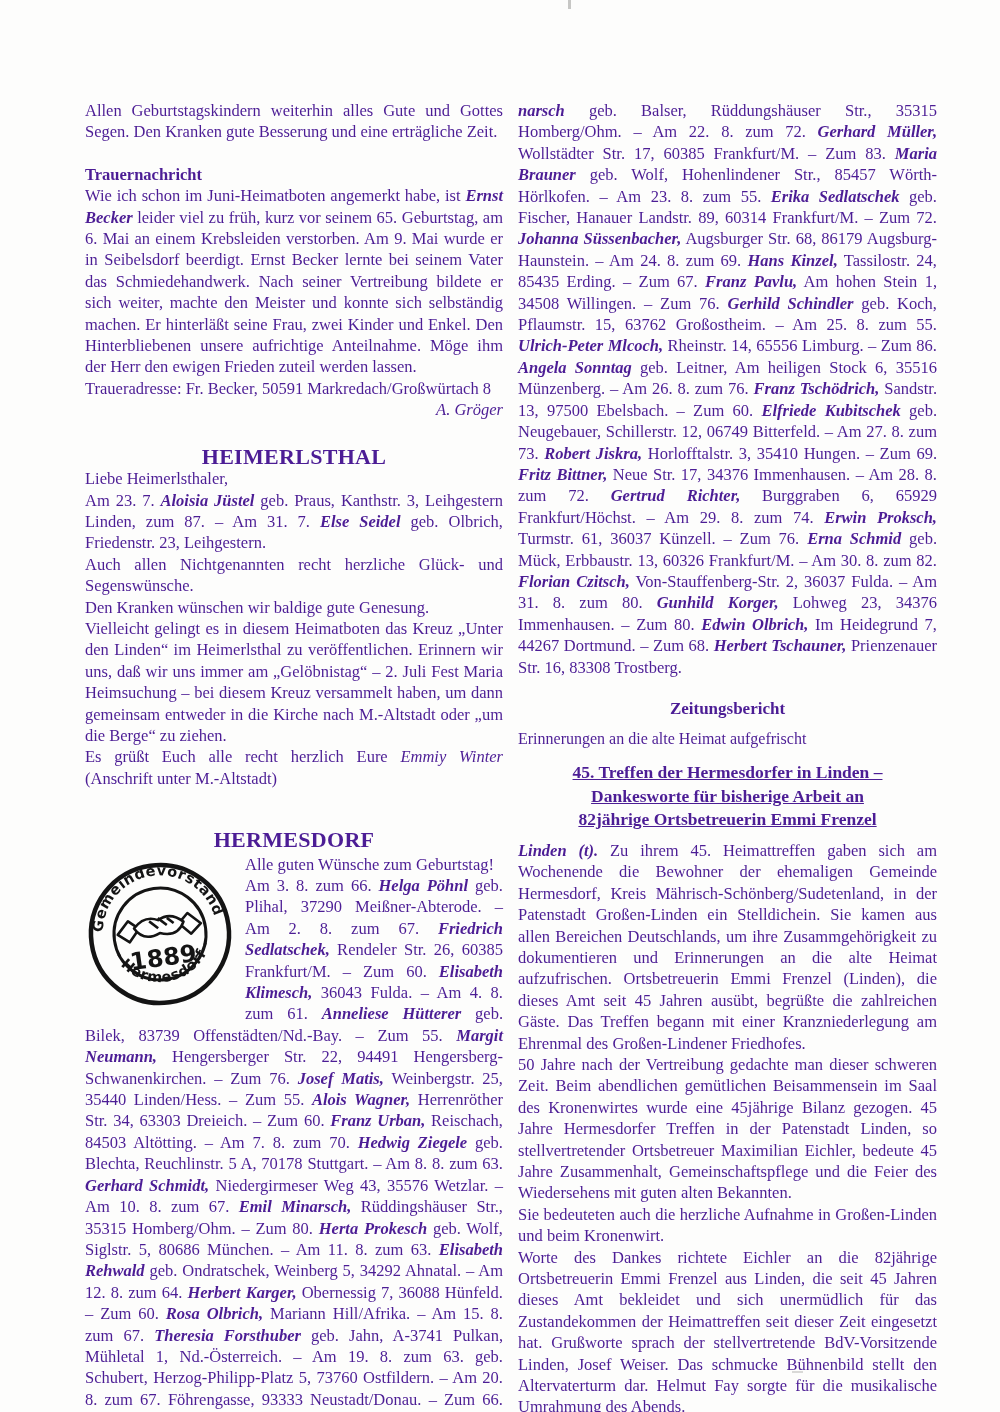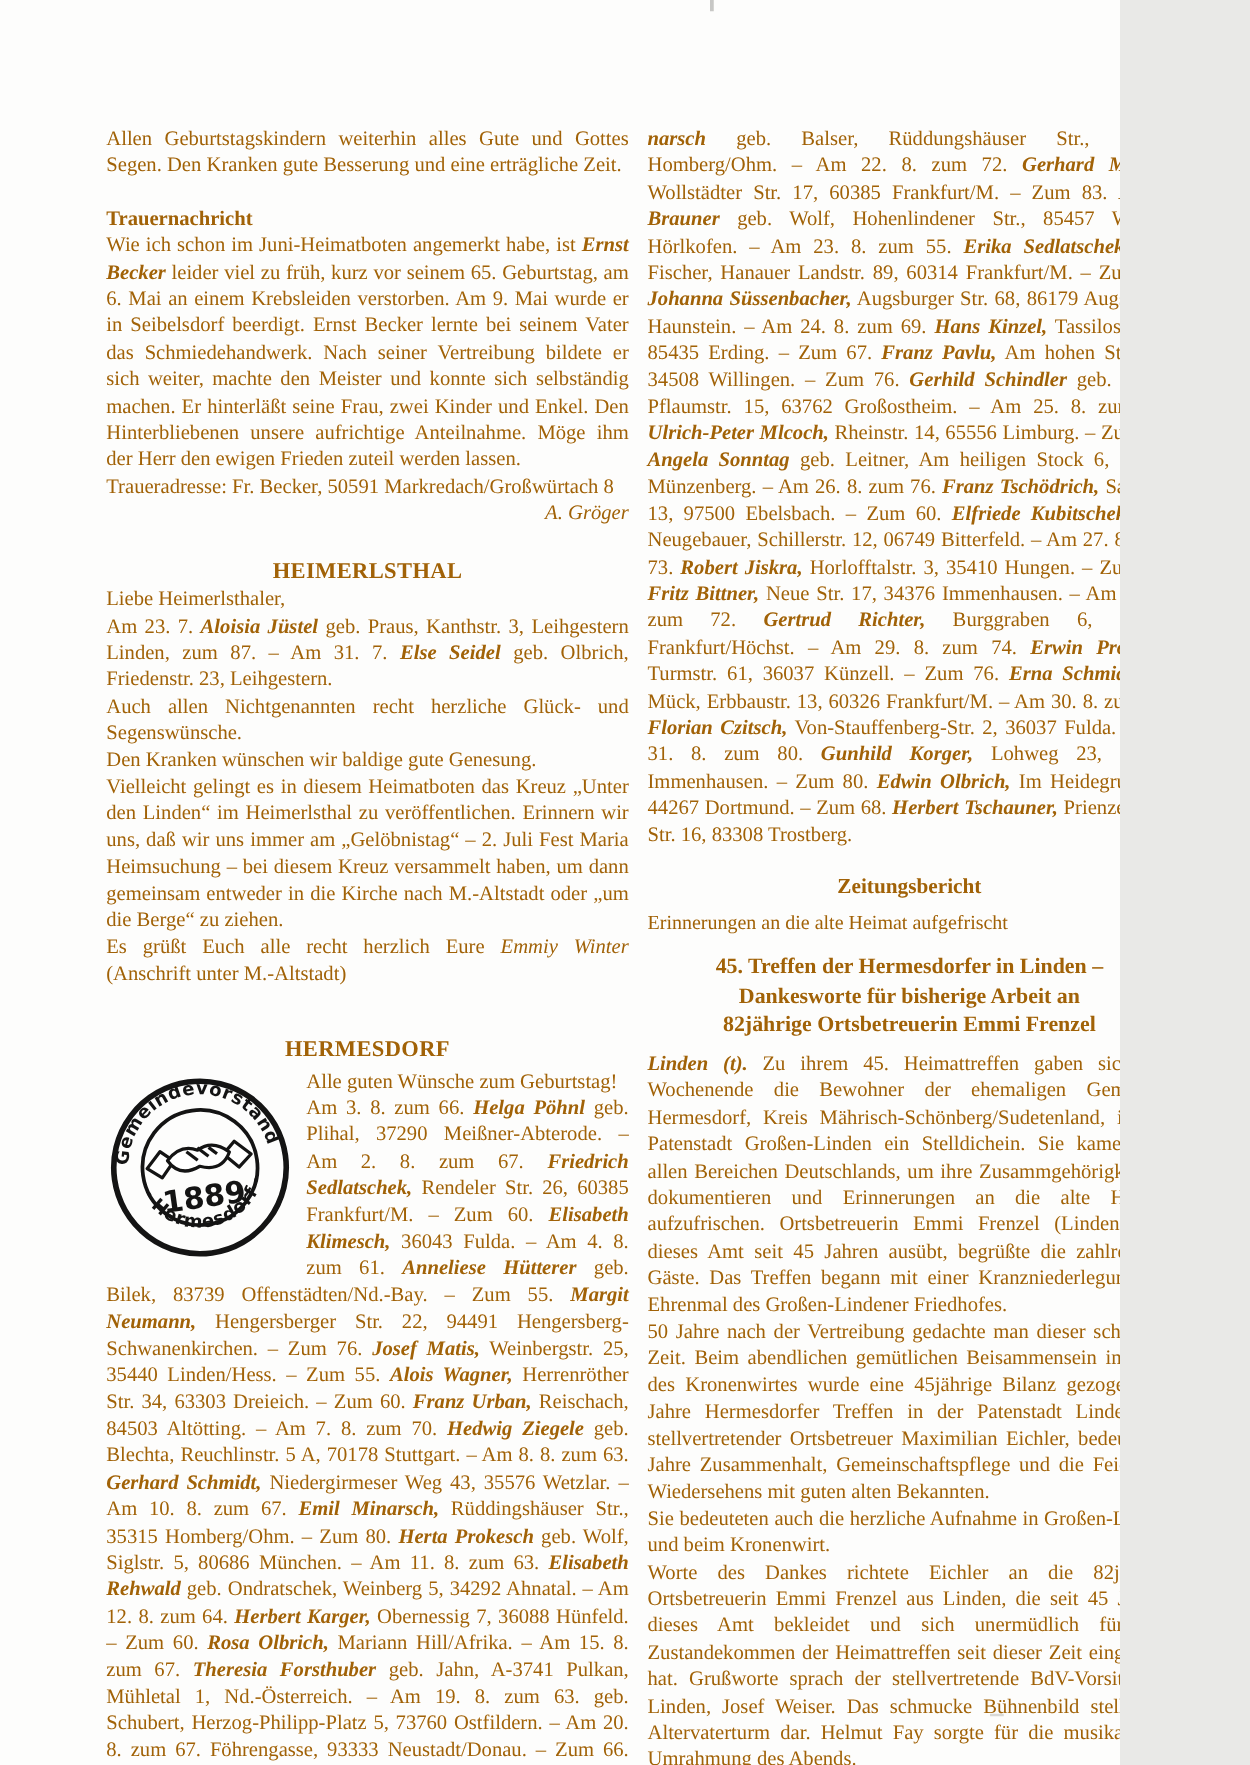--- a/index.html
+++ b/index.html
@@ -1,38 +1,38 @@
 <!DOCTYPE html>
 <html><head>
 <meta charset="utf-8">
 <style>
   html,body{margin:0;padding:0;background:#e9e9e7;}
   .page{
-    position:relative;width:896px;height:1412px;background:#fdfdfc;
-    overflow:hidden;color:#a16207;
+    position:relative;width:1000px;height:1412px;background:#fdfdfc;
+    overflow:hidden;color:#4c1d95;
     font-family:"Liberation Serif","DejaVu Serif",serif;
     font-size:16.5px;line-height:21.4px;
   }
   .columns{position:absolute;top:100px;left:85px;width:852px;display:flex;gap:15px;align-items:flex-start;}
   .col{text-align:justify;}
   .col-left{width:418px;}
   .col-right{width:419px;}
   p{margin:0;padding:0;}
   b{font-weight:bold;font-style:italic;}
   .gap-before{margin-top:21px;}
-  .sec-heading{text-align:center;font-weight:bold;font-size:18px;letter-spacing:.3px;}
+  .sec-heading{text-align:center;font-weight:bold;font-size:22px;letter-spacing:.3px;}
   .heimerl-heading{margin-top:25px;margin-bottom:1px;}
   .hermes-heading{margin-top:40px;margin-bottom:3px;}
   .sub-heading{font-weight:bold;}
   .sign-right{text-align:right;font-style:italic;}
   .greeting-right{text-align:right;}
   .stamp{float:left;width:150px;height:152px;margin:4px 10px 2px 0;}
   .kicker{text-align:center;font-weight:bold;font-size:17px;margin-top:20px;}
   .headline{font-weight:normal;font-size:16px;line-height:30px;margin-top:5px;}
-  .subhead{text-align:center;font-weight:bold;font-size:17.5px;line-height:23.5px;margin-top:7px;margin-bottom:8px;}
+  .subhead{text-align:center;font-weight:bold;font-size:17.5px;line-height:23.5px;margin-top:7px;margin-bottom:8px;text-decoration:underline;}
   .pageno{position:absolute;left:898px;top:1416px;font-size:23px;}
   .artifact-top-tick{position:absolute;left:568px;top:0;width:3px;height:9px;background:#9a9a98;opacity:.55;}
   .artifact-bottom-dash{position:absolute;left:792px;top:1371px;width:11px;height:2px;background:#b5b5b2;opacity:.5;}
 </style>
 </head>
 <body>
 
 <div class="page">
 
   <div class="artifact-top-tick"></div>

